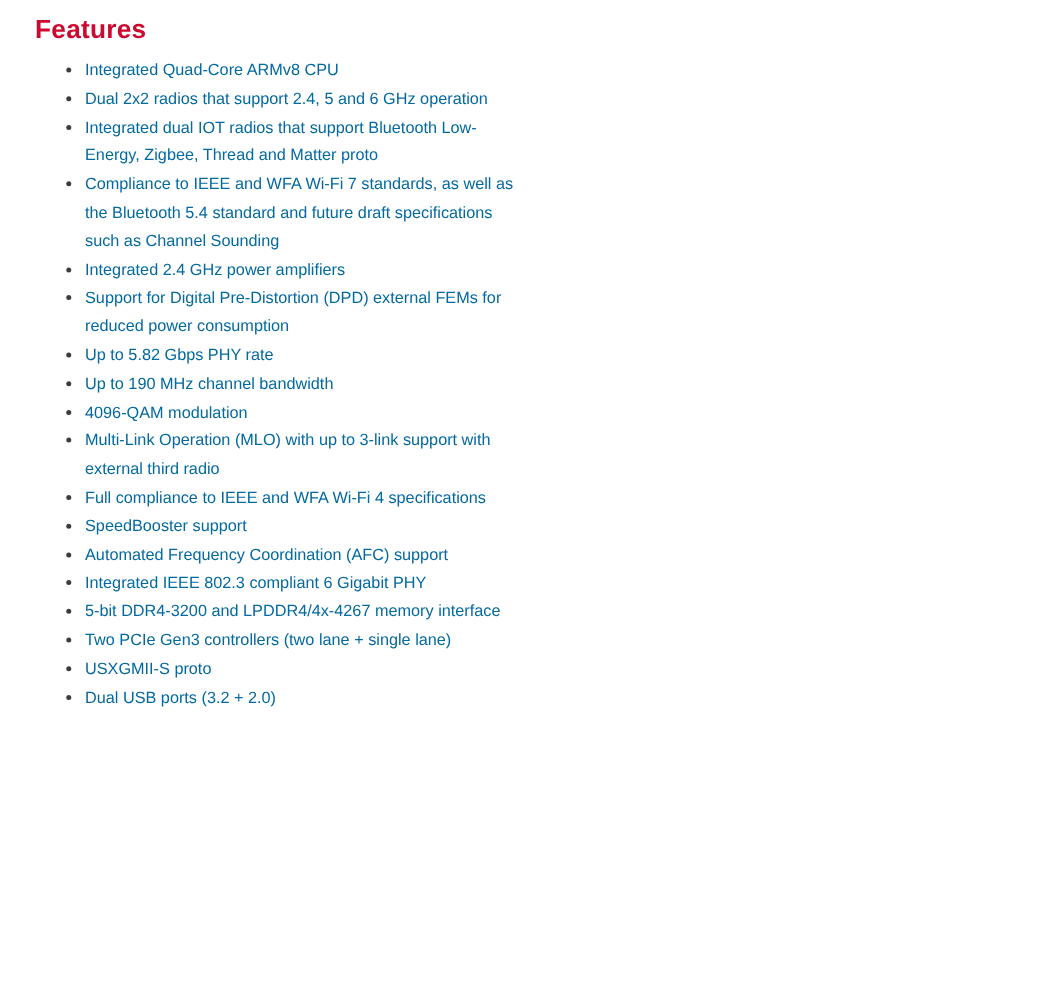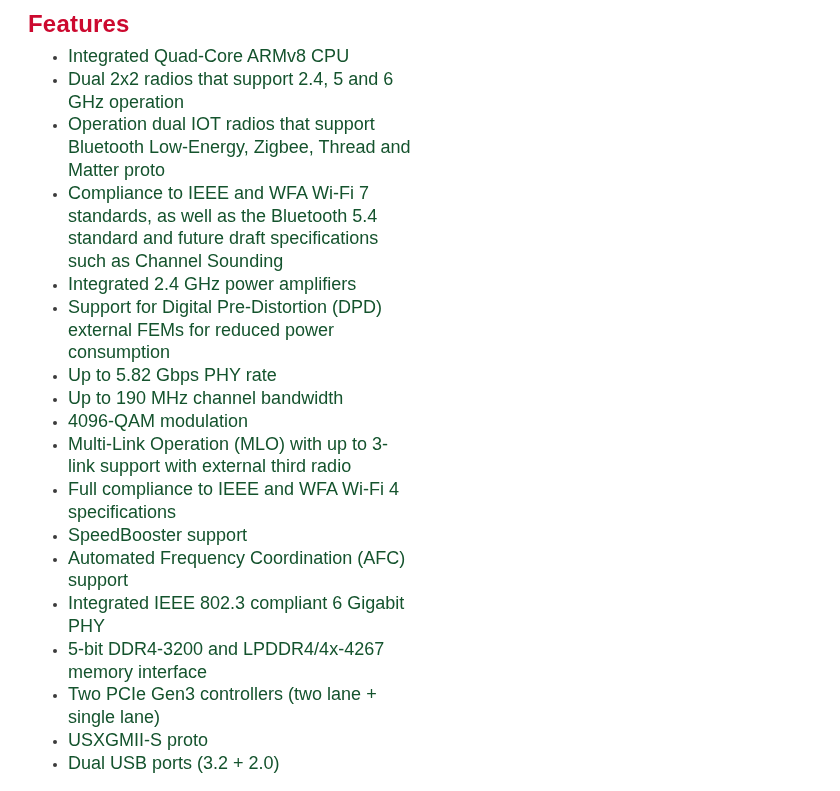--- a/index.html
+++ b/index.html
@@ -23,54 +23,54 @@
   }
   .col-features {
     width: 385px;
     margin-right: 32px;
   }
   .col-applications {
     width: 362px;
   }
   .section-heading {
     margin: 0 0 10px 0;
-    font-size: 24px;
+    font-size: 21px;
     line-height: 22px;
     font-weight: 700;
     letter-spacing: 0.2px;
     color: #CC092F;
   }
   .bullet-list {
     margin: 0;
     padding: 0 0 0 40px;
     list-style: disc outside;
-    font-size: 18px;
+    font-size: 13px;
     line-height: 22.8px;
-    color: #14532d;
+    color: #0369a1;
   }
   .bullet-list li {
     margin: 0;
     padding: 0;
   }
   .bullet-list li::marker {
     font-size: 13px;
     color: #3C3C3C;
   }
 </style>
 </head>
 <body>
 
 <main class="page">
 
   <section class="col col-features">
     <h2 class="section-heading">Features</h2>
     <ul class="bullet-list">
       <li>Integrated Quad-Core ARMv8 CPU</li>
       <li>Dual 2x2 radios that support 2.4, 5 and 6 GHz operation</li>
-      <li>Operation dual IOT radios that support Bluetooth Low-Energy, Zigbee, Thread and Matter proto</li>
+      <li>Integrated dual IOT radios that support Bluetooth Low-Energy, Zigbee, Thread and Matter proto</li>
       <li>Compliance to IEEE and WFA Wi-Fi 7 standards, as well as the Bluetooth 5.4 standard and future draft specifications such as Channel Sounding</li>
       <li>Integrated 2.4 GHz power amplifiers</li>
       <li>Support for Digital Pre-Distortion (DPD) external FEMs for reduced power consumption</li>
       <li>Up to 5.82 Gbps PHY rate</li>
       <li>Up to 190 MHz channel bandwidth</li>
       <li>4096-QAM modulation</li>
       <li>Multi-Link Operation (MLO) with up to 3-link support with external third radio</li>
       <li>Full compliance to IEEE and WFA Wi-Fi 4 specifications</li>
       <li>SpeedBooster support</li>
       <li>Automated Frequency Coordination (AFC) support</li>

